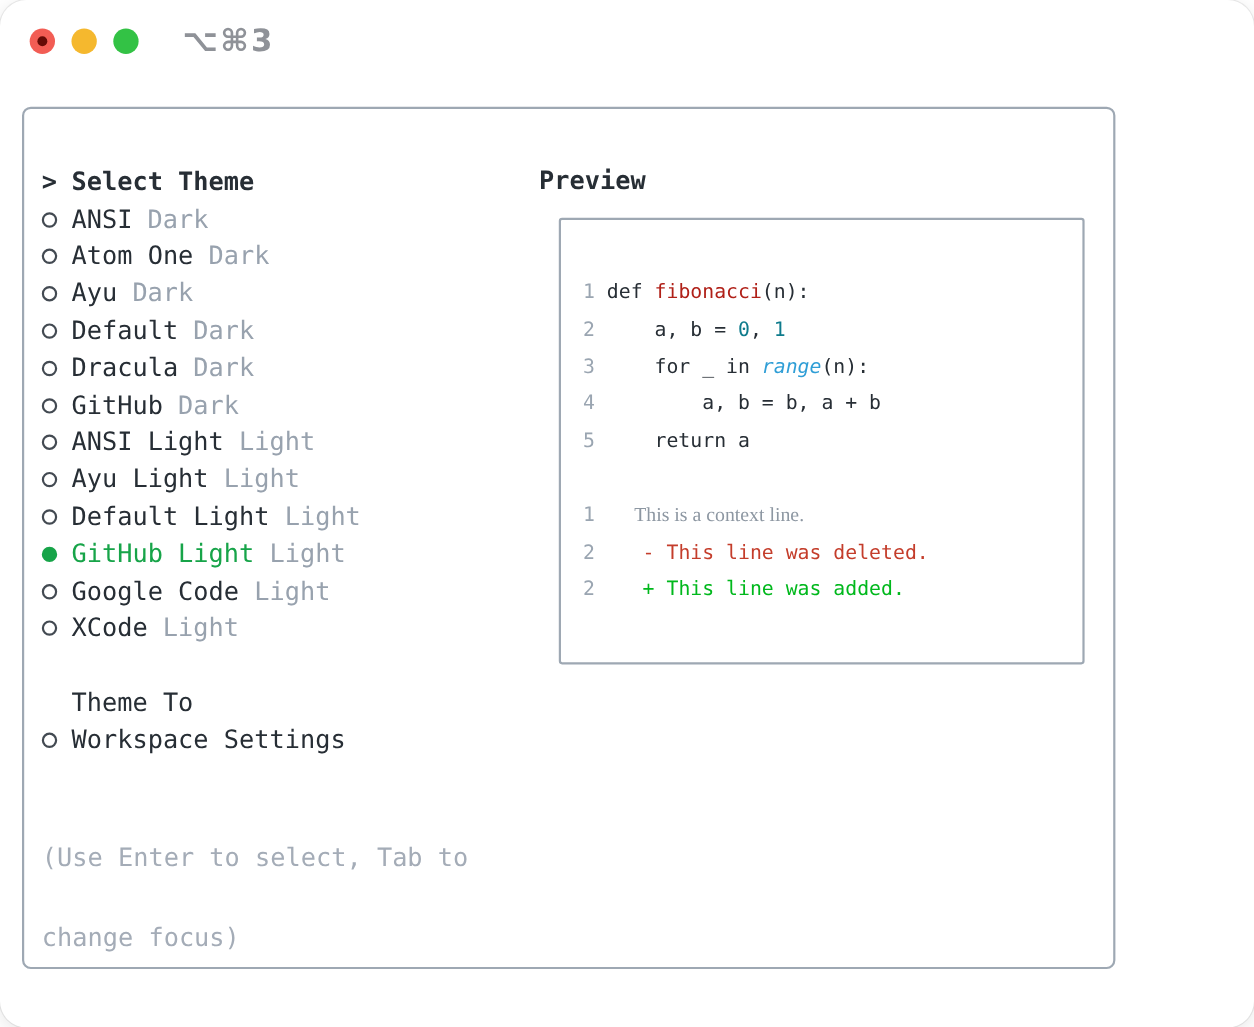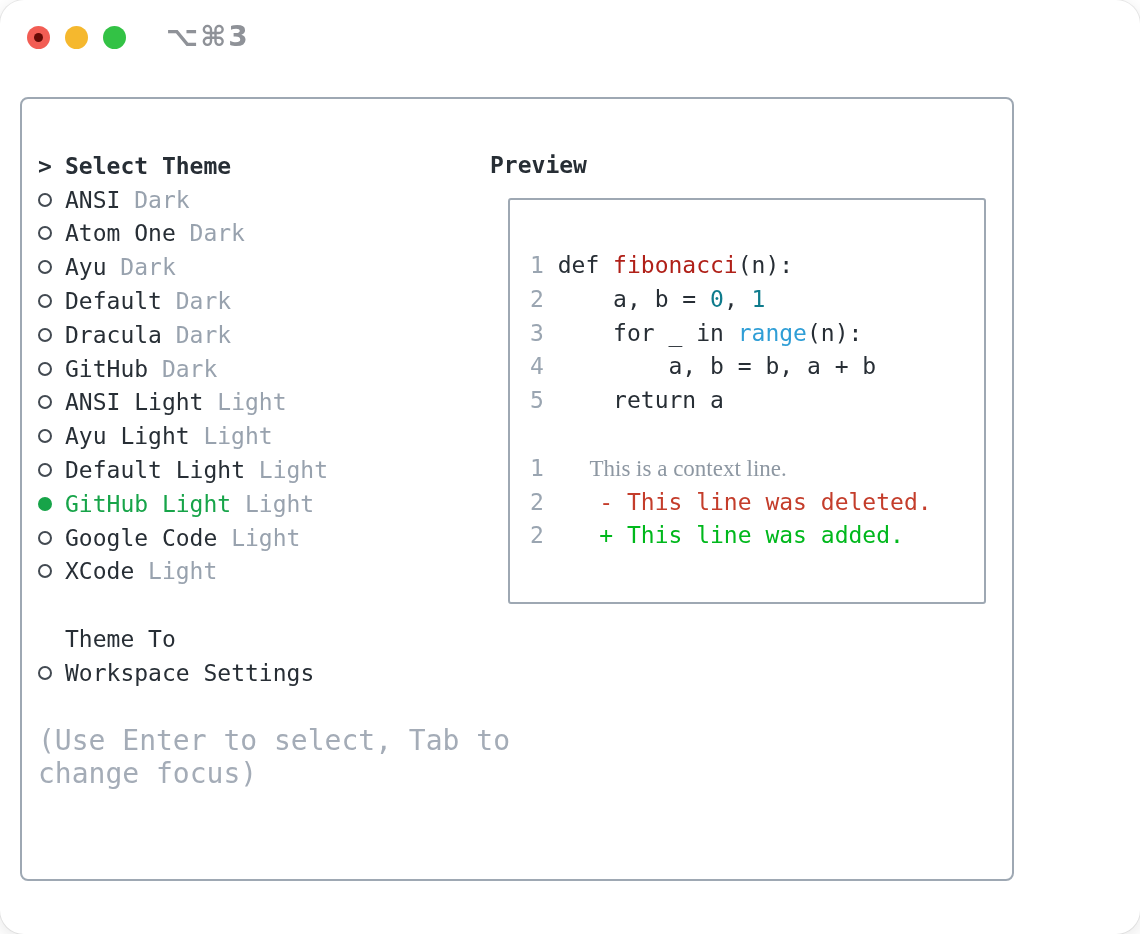--- a/index.html
+++ b/index.html
@@ -26,34 +26,34 @@
         color:var(--text);white-space:pre;}
   .trow .bullet{width:27px;flex:0 0 27px;display:flex;align-items:center;}
   .circle{width:14px;height:14px;border:2px solid var(--circle);
           border-radius:50%;box-sizing:border-box;}
   .trow.selected .circle{background:var(--green);border-color:var(--green);}
   .trow.selected .tname{color:var(--green);}
   .ttag{color:var(--muted);margin-left:0.6em;}
   .hdr{font-weight:bold;}
   .hdr .bullet{font-weight:bold;}
   .spacer{height:33.8px;}
-  .hint-line{height:33.8px;line-height:33.8px;font-size:28px;color:var(--hint);
-             white-space:pre;}
+  .hint-line{height:33.8px;line-height:33.8px;font-size:23px;color:var(--hint);
+             white-space:pre;margin-top:40px;}
   
   .preview-hdr{position:absolute;left:468px;top:50px;height:33.8px;line-height:33.8px;
                font-size:23px;font-weight:bold;color:var(--text);}
   .codebox{position:absolute;left:486px;top:99px;width:478px;height:406px;
            border:2px solid var(--border);border-radius:3px;box-sizing:border-box;
            padding:49px 0 0 20px;background:#fff;overflow:hidden;}
-  .code-line{height:33.8px;line-height:33.8px;font-size:23px;white-space:pre;}
+  .code-line{height:33.8px;line-height:33.8px;font-size:18px;white-space:pre;}
   .tk-lineno{color:var(--lineno);}
   .tk-code{color:var(--text);}
   .tk-func{color:var(--func);}
   .tk-num{color:var(--num);}
-  .tk-builtin{color:var(--builtin);}
+  .tk-builtin{color:var(--builtin);font-style:italic;}
   .tk-ctx{color:var(--ctx);font-family:Liberation Serif, serif;}
   .tk-del{color:var(--del);}
   .tk-add{color:var(--add);}
 </style>
 </head>
 <body>
 
 <div class="window">
 
   <div class="titlebar">

